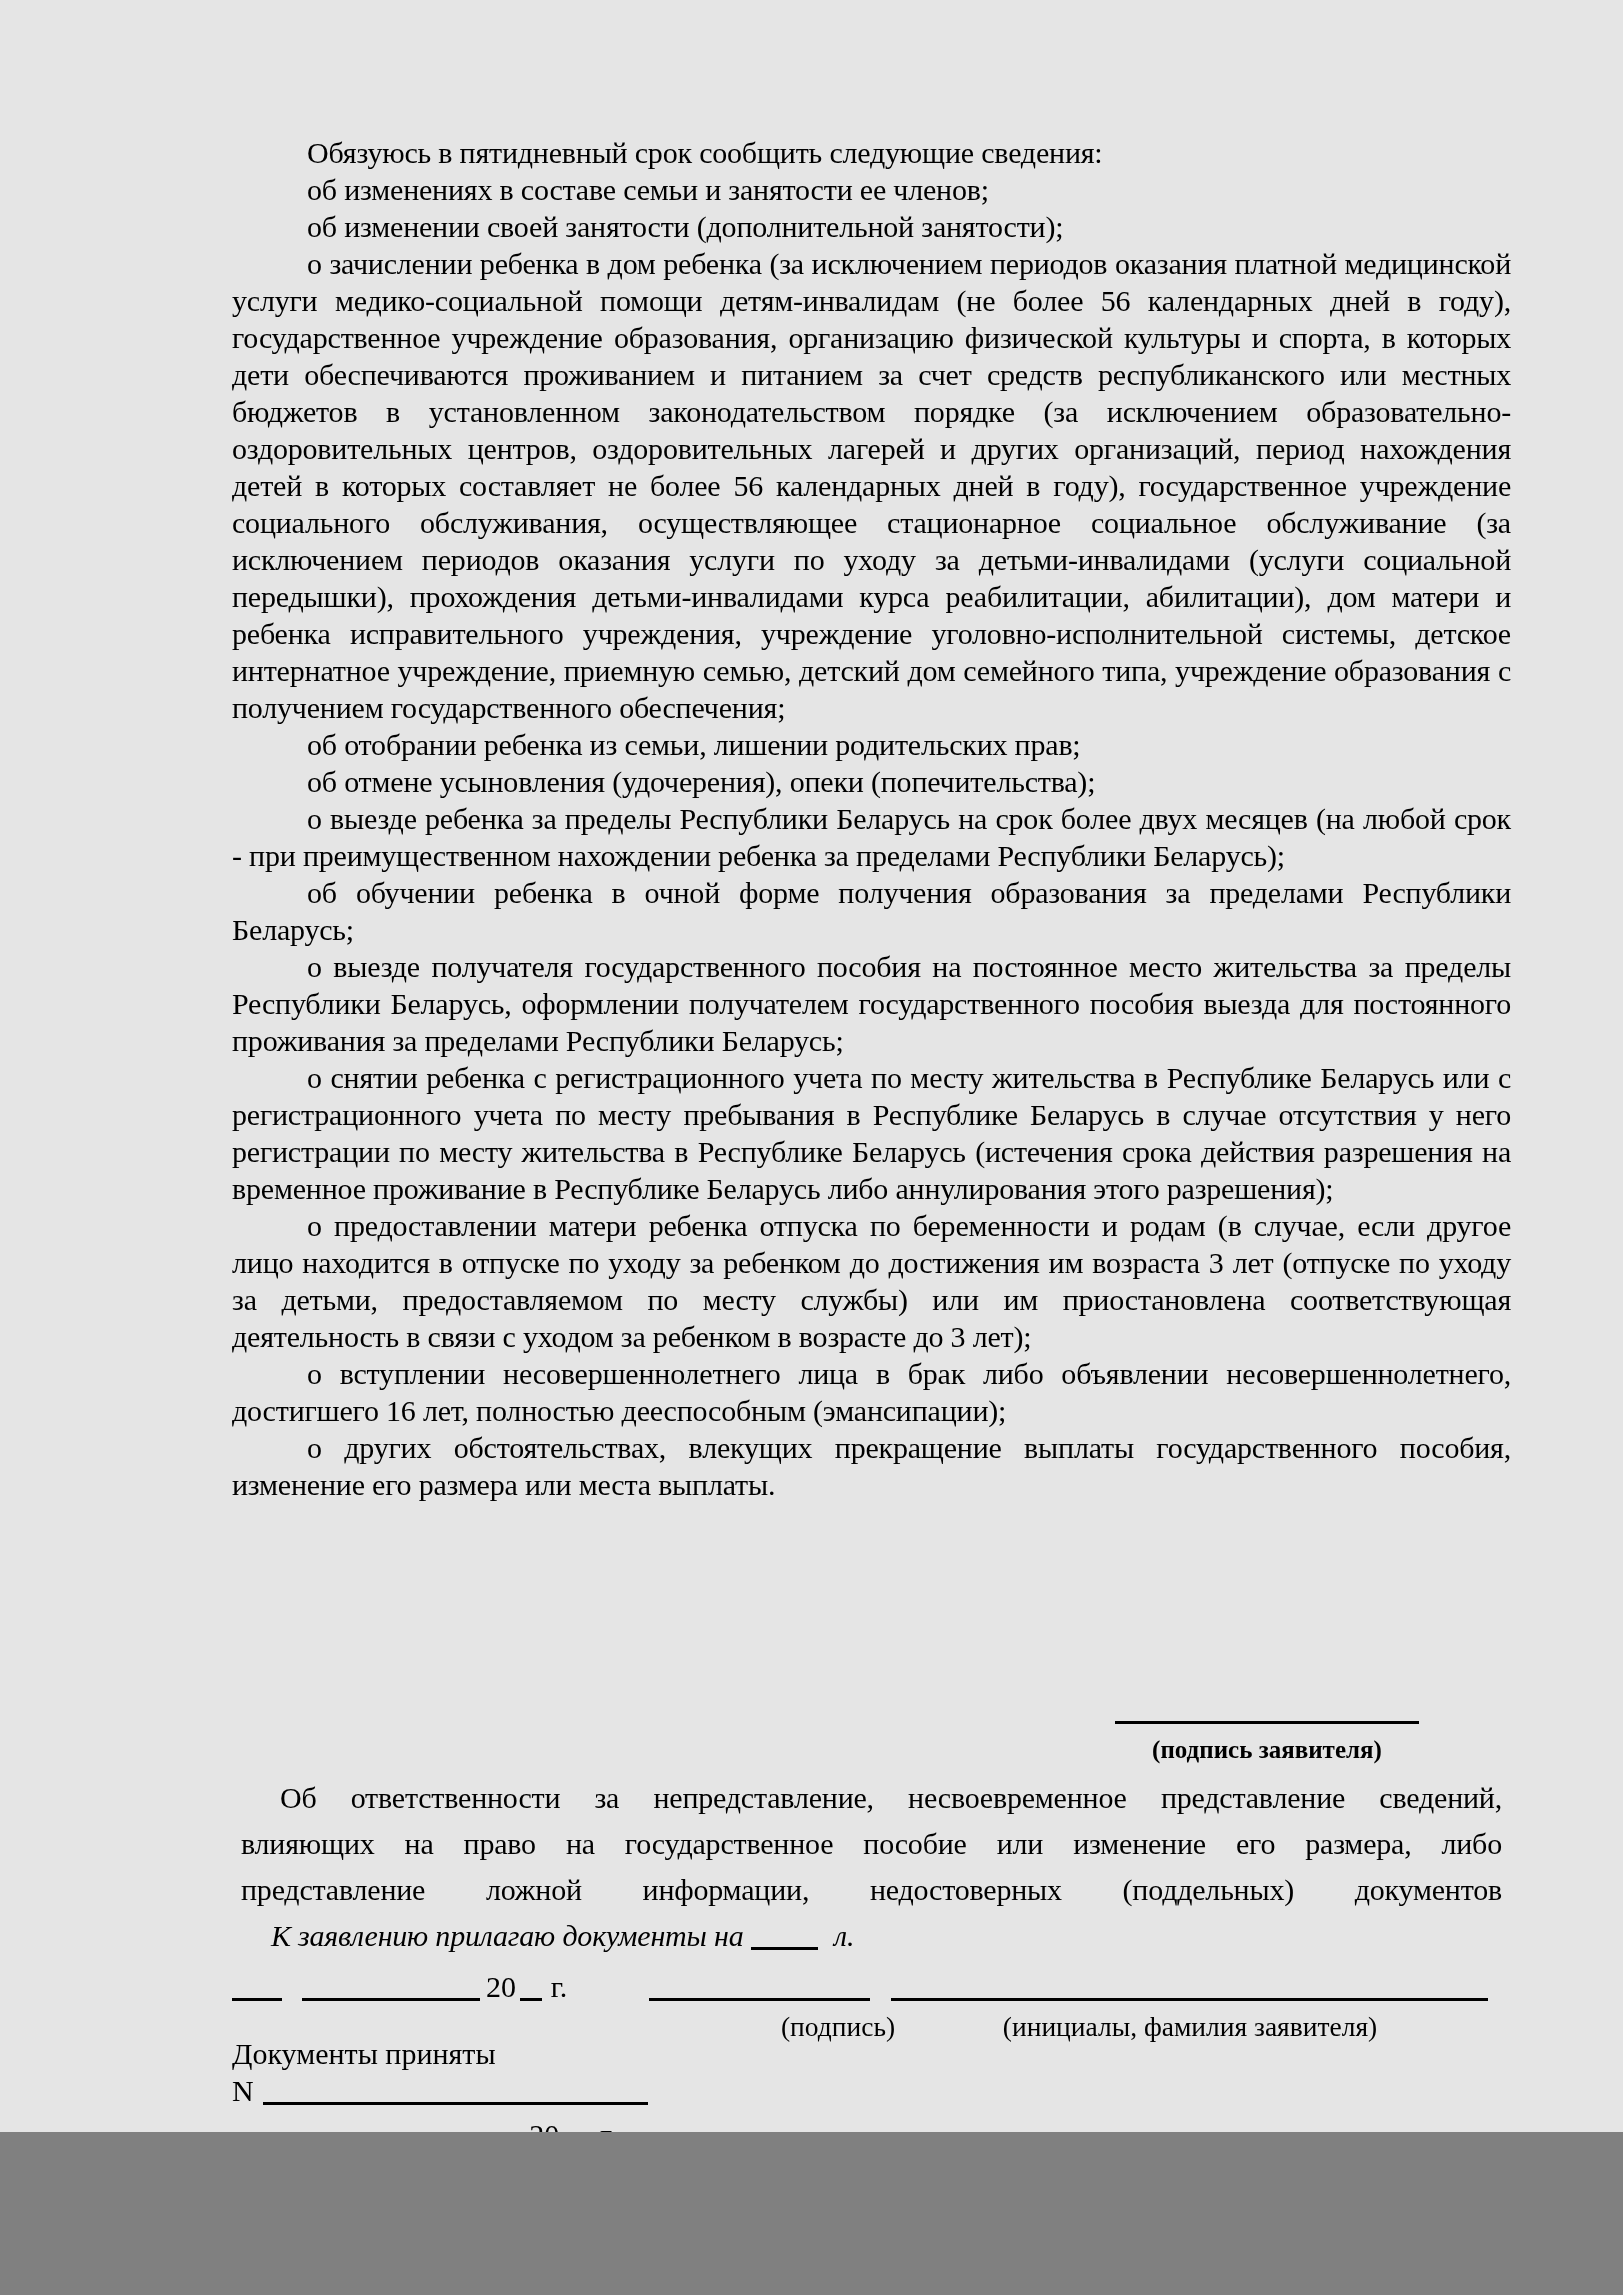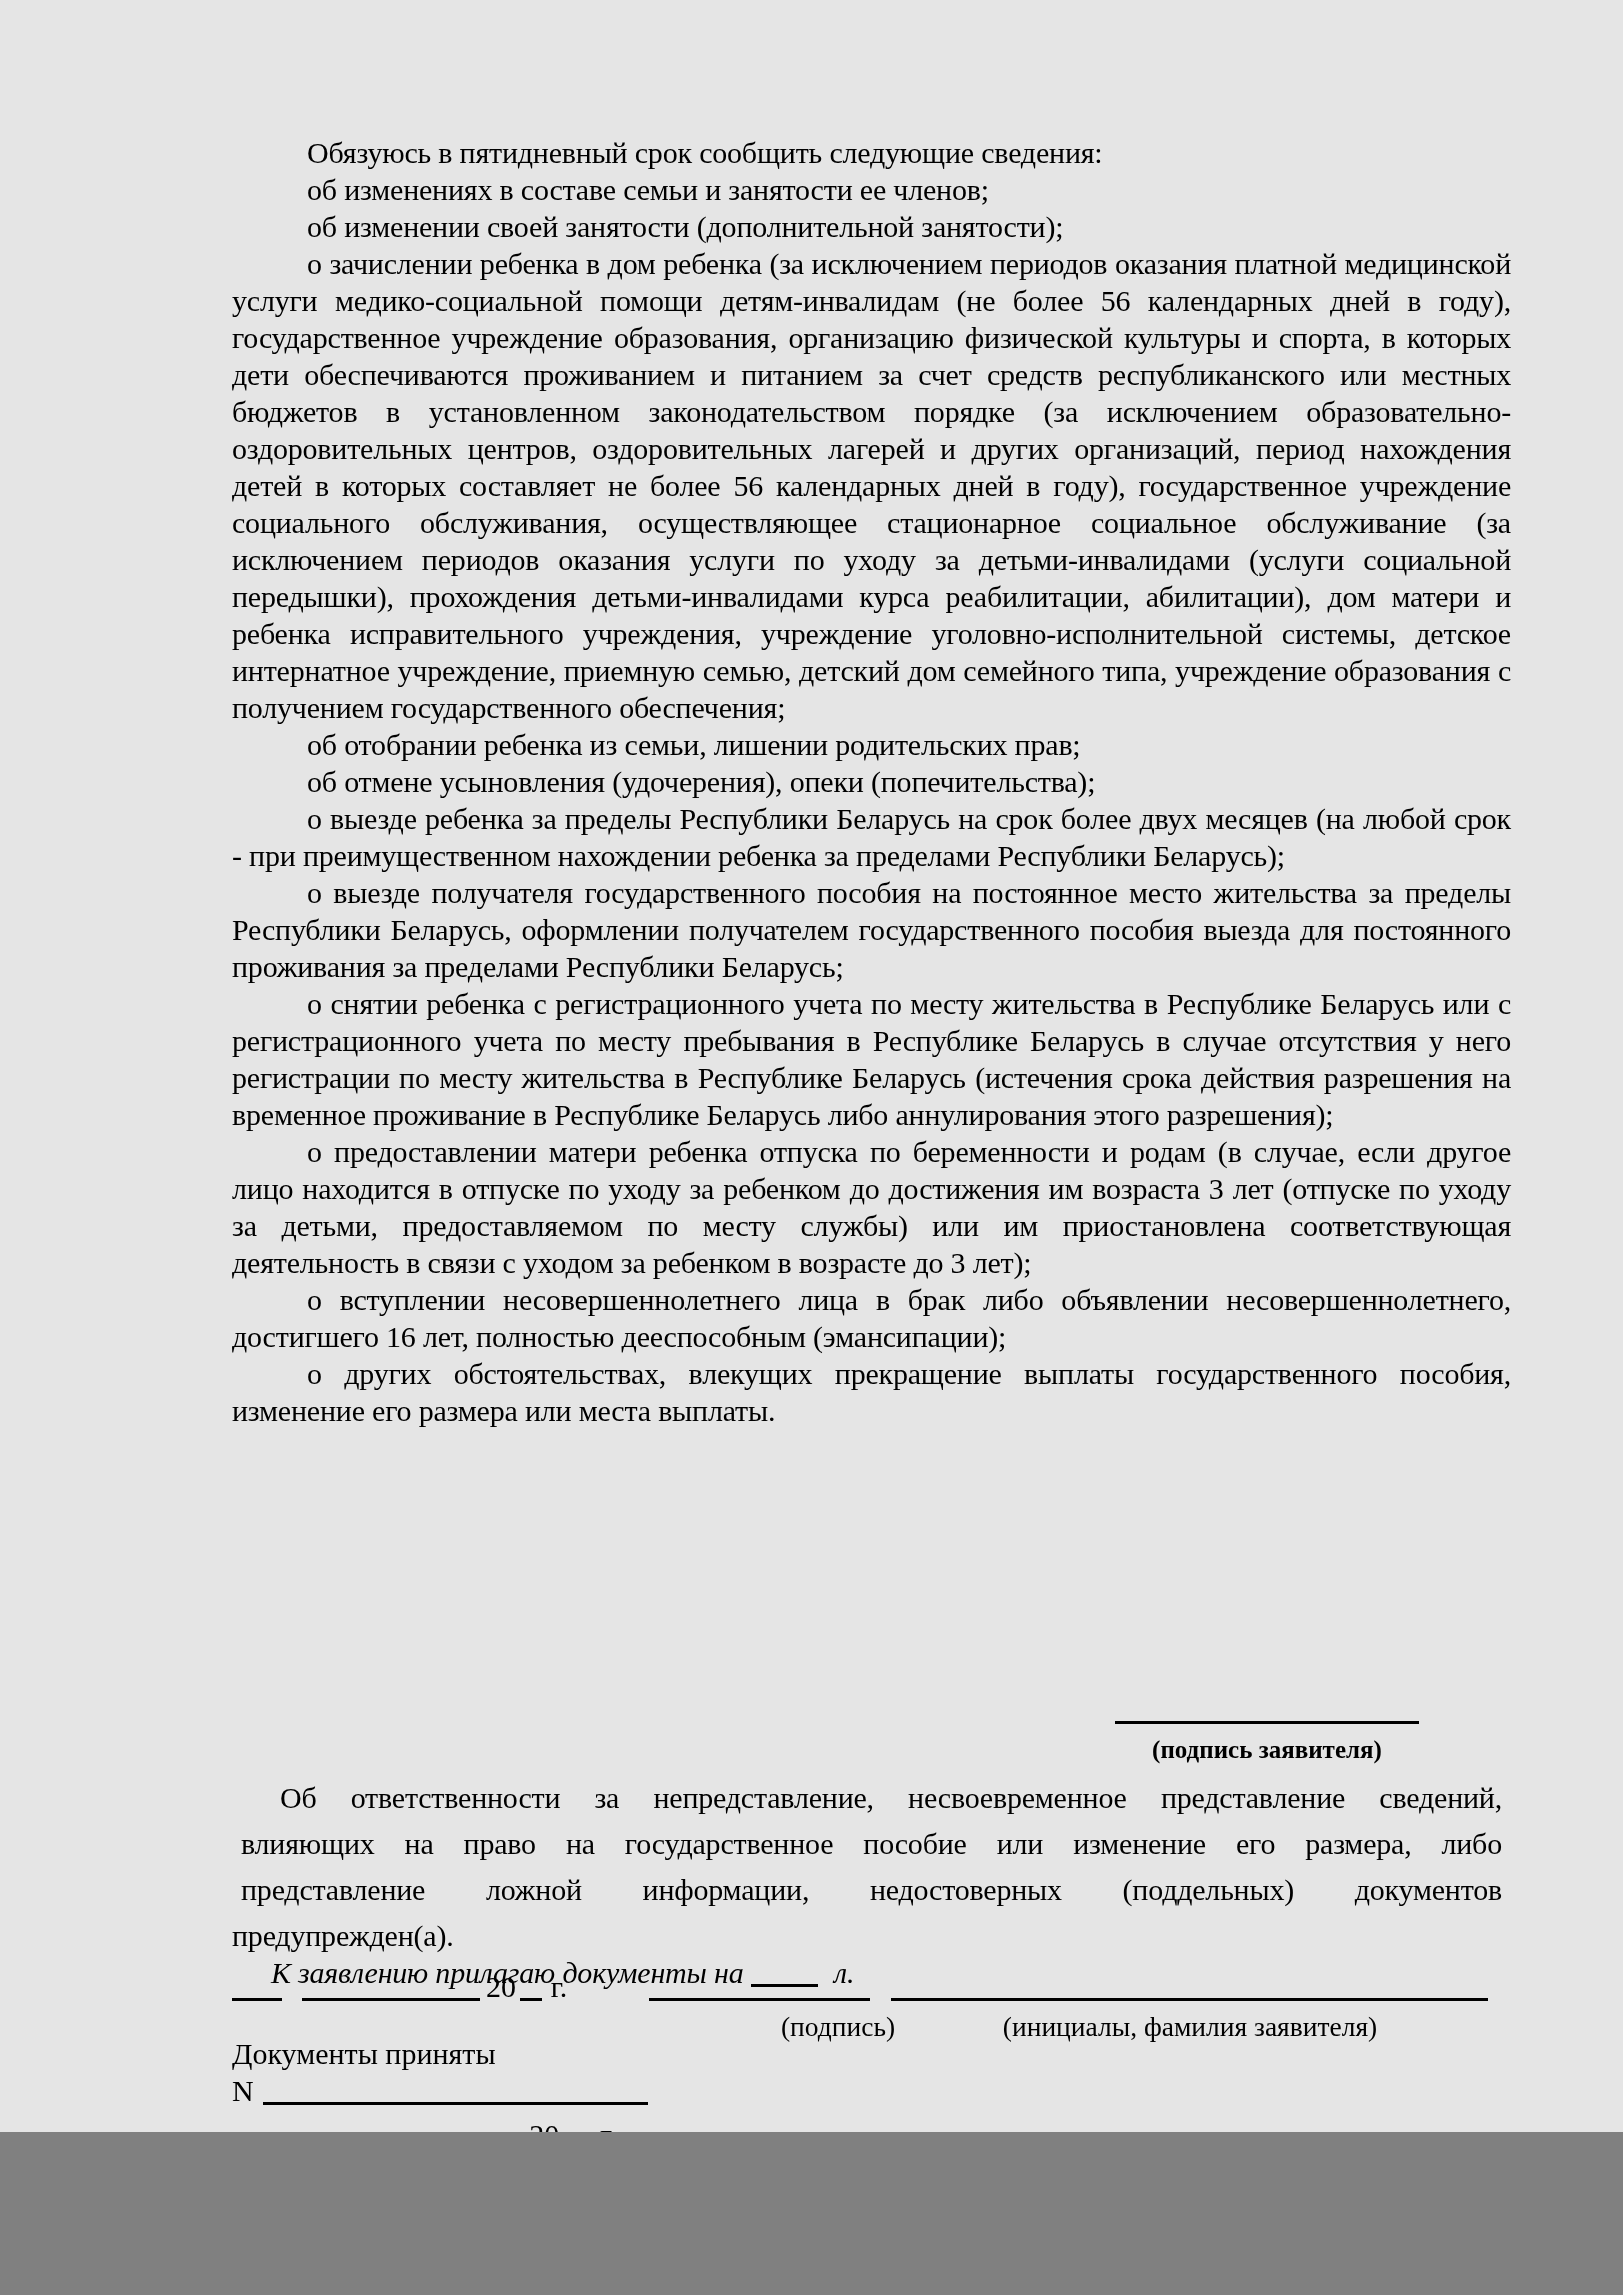--- a/index.html
+++ b/index.html
@@ -65,35 +65,35 @@
 <div class="page">
 
   <div class="body-text">
     <p class="para">Обязуюсь в пятидневный срок сообщить следующие сведения:</p>
     <p class="para">об изменениях в составе семьи и занятости ее членов;</p>
     <p class="para">об изменении своей занятости (дополнительной занятости);</p>
     <p class="para">о зачислении ребенка в дом ребенка (за исключением периодов оказания платной медицинской услуги медико-социальной помощи детям-инвалидам (не более 56 календарных дней в году), государственное учреждение образования, организацию физической культуры и спорта, в которых дети обеспечиваются проживанием и питанием за счет средств республиканского или местных бюджетов в установленном законодательством порядке (за исключением образовательно-оздоровительных центров, оздоровительных лагерей и других организаций, период нахождения детей в которых составляет не более 56 календарных дней в году), государственное учреждение социального обслуживания, осуществляющее стационарное социальное обслуживание (за исключением периодов оказания услуги по уходу за детьми-инвалидами (услуги социальной передышки), прохождения детьми-инвалидами курса реабилитации, абилитации), дом матери и ребенка исправительного учреждения, учреждение уголовно-исполнительной системы, детское интернатное учреждение, приемную семью, детский дом семейного типа, учреждение образования с получением государственного обеспечения;</p>
     <p class="para">об отобрании ребенка из семьи, лишении родительских прав;</p>
     <p class="para">об отмене усыновления (удочерения), опеки (попечительства);</p>
     <p class="para">о выезде ребенка за пределы Республики Беларусь на срок более двух месяцев (на любой срок - при преимущественном нахождении ребенка за пределами Республики Беларусь);</p>
+    <p class="para">об обучении ребенка в очной форме получения образования за пределами Республики Беларусь;</p>
     <p class="para">о выезде получателя государственного пособия на постоянное место жительства за пределы Республики Беларусь, оформлении получателем государственного пособия выезда для постоянного проживания за пределами Республики Беларусь;</p>
     <p class="para">о снятии ребенка с регистрационного учета по месту жительства в Республике Беларусь или с регистрационного учета по месту пребывания в Республике Беларусь в случае отсутствия у него регистрации по месту жительства в Республике Беларусь (истечения срока действия разрешения на временное проживание в Республике Беларусь либо аннулирования этого разрешения);</p>
     <p class="para">о предоставлении матери ребенка отпуска по беременности и родам (в случае, если другое лицо находится в отпуске по уходу за ребенком до достижения им возраста 3 лет (отпуске по уходу за детьми, предоставляемом по месту службы) или им приостановлена соответствующая деятельность в связи с уходом за ребенком в возрасте до 3 лет);</p>
     <p class="para">о вступлении несовершеннолетнего лица в брак либо объявлении несовершеннолетнего, достигшего 16 лет, полностью дееспособным (эмансипации);</p>
     <p class="para">о других обстоятельствах, влекущих прекращение выплаты государственного пособия, изменение его размера или места выплаты.</p>
   </div>
 
   <div class="app-sig-line"></div>
   <div class="app-sig-label">(подпись заявителя)</div>
 
   <div class="resp-block">
     <p class="jline first">Об ответственности за непредставление, несвоевременное представление сведений,</p>
     <p class="jline">влияющих на право на государственное пособие или изменение его размера, либо</p>
     <p class="jline">представление ложной информации, недостоверных (поддельных) документов</p>
-    <p class="plain">предупрежден(а).</p>
     <p class="plain indent-s"><span class="txt">К заявлению прилагаю документы на</span><span class="bl" style="width:67px; margin-left:7.9px;"></span><span class="txt" style="margin-left:15.7px;">л.</span></p>
   </div>
 
   <div class="row" style="top:1968px;">
     <span class="bl" style="width:50px;"></span><span class="bl" style="width:178px; margin-left:19.6px;"></span><span class="txt" style="margin-left:6.5px;">20</span><span class="bl" style="width:21.6px; margin-left:3.9px;"></span><span class="txt" style="margin-left:9.2px;">г.</span><span class="bl" style="width:221px; margin-left:82px;"></span><span class="bl" style="width:597px; margin-left:21px;"></span>
   </div>
 
   <div class="row" style="top:2008px; height:37px;">
     <span class="center-label" style="left:606px;">(подпись)</span>
     <span class="center-label" style="left:958px;">(инициалы, фамилия заявителя)</span>

